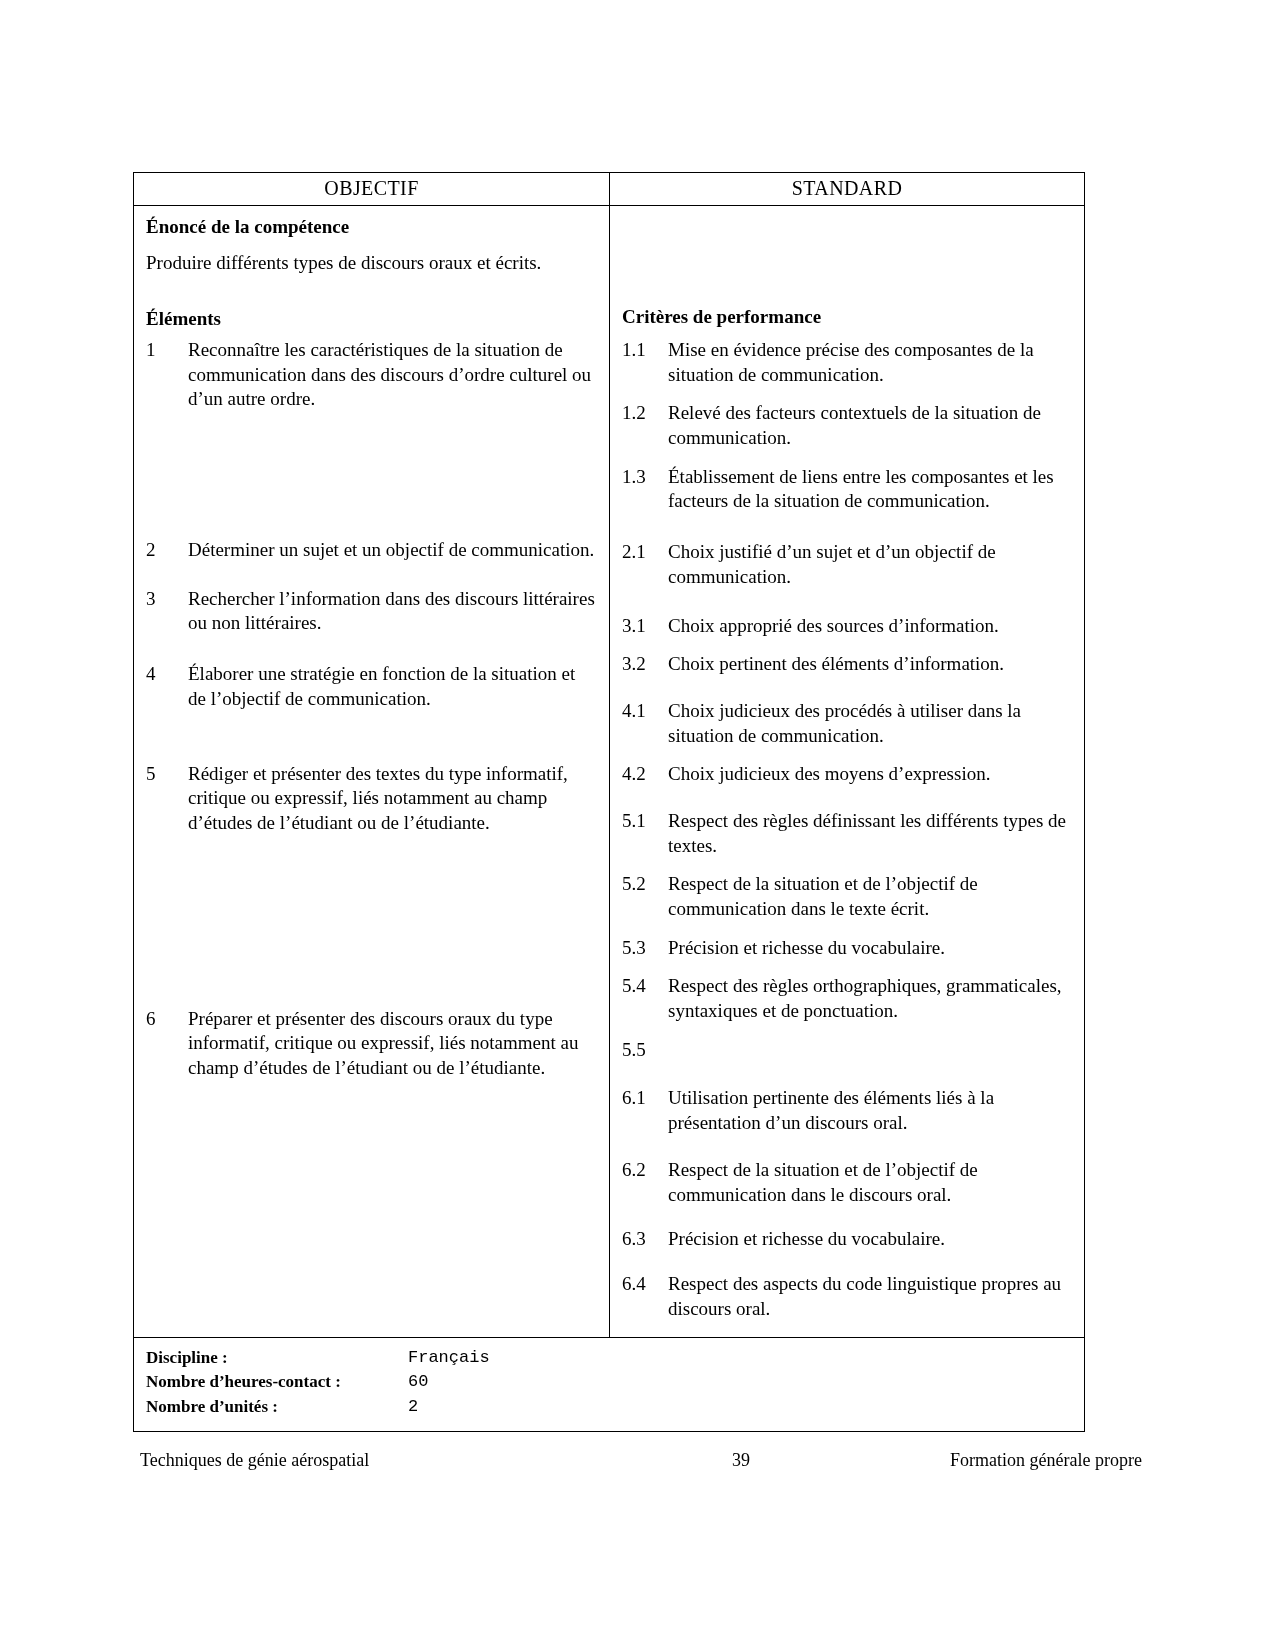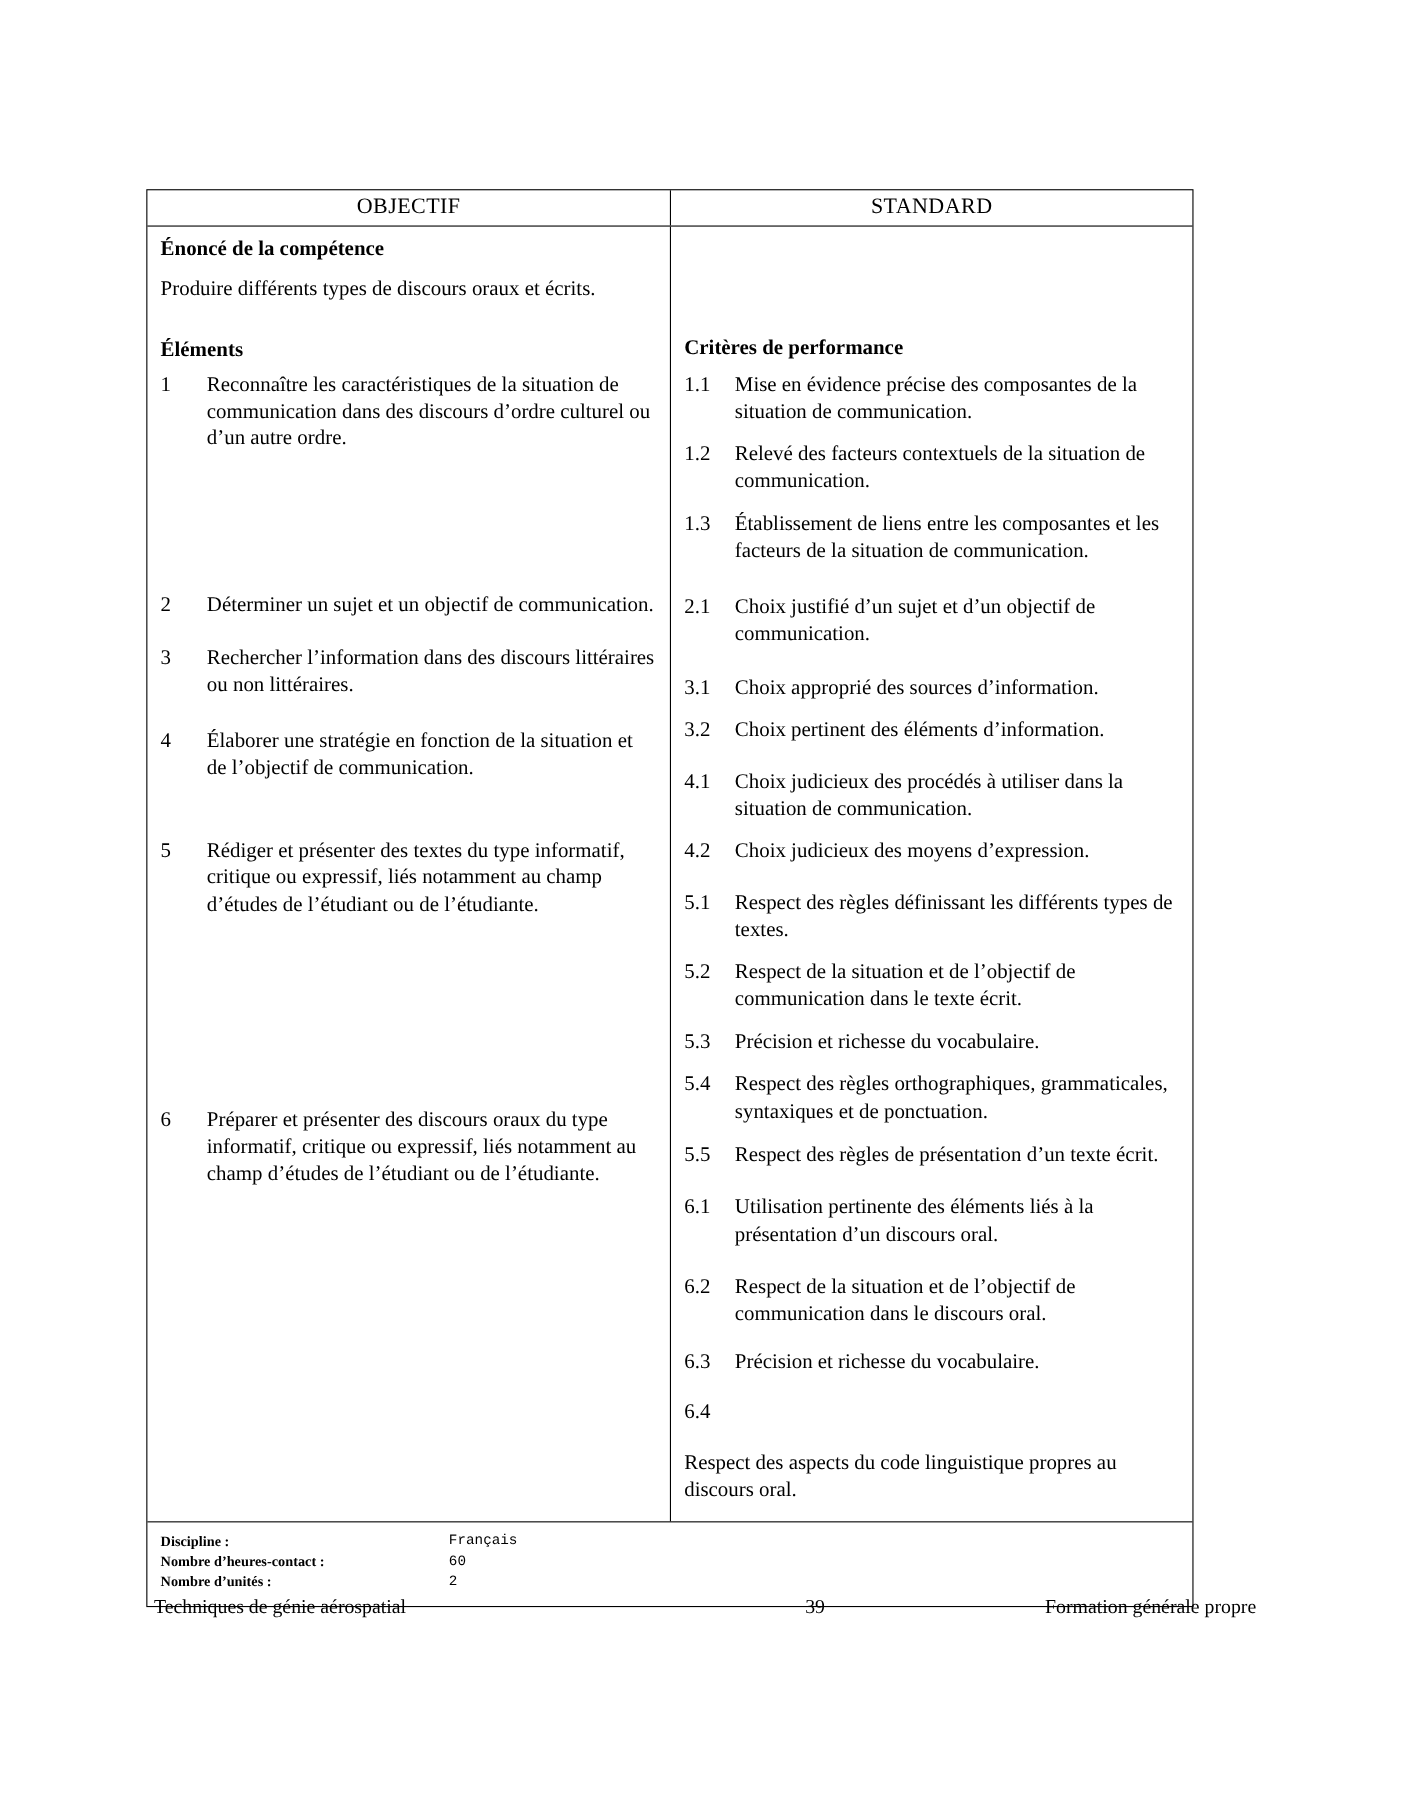--- a/index.html
+++ b/index.html
@@ -120,21 +120,21 @@
   
   .act-band {
     text-align: center;
     font-size: 19.5px;
     padding: 7px 0 8px 0;
     border-bottom: 1.5px solid #000;
     letter-spacing: 0.3px;
   }
   .disc-band {
     padding: 8px 12px 12px 12px;
-    font-size: 13px;
+    font-size: 17px;
   }
   .disc-row {
     display: flex;
     line-height: 1.42;
   }
   .disc-row .lbl {
     width: 262px;
     flex: 0 0 262px;
     font-weight: bold;
   }
@@ -259,39 +259,38 @@
         <div class="item crit">
           <span class="num">5.3</span>
           <span class="txt">Précision et richesse du vocabulaire.</span>
         </div>
         <div class="item crit">
           <span class="num">5.4</span>
           <span class="txt">Respect des règles orthographiques, grammaticales, syntaxiques et de ponctuation.</span>
         </div>
         <div class="item crit">
           <span class="num">5.5</span>
-          <span class="txt">Respect des règles de présentation d’un texte écrit.</span>
         </div>
         <div style="height:10px"></div>
         <div class="item crit">
           <span class="num">6.1</span>
           <span class="txt">Utilisation pertinente des éléments liés à la présentation d’un discours oral.</span>
         </div>
         <div style="height:8px"></div>
         <div class="item crit">
           <span class="num">6.2</span>
           <span class="txt">Respect de la situation et de l’objectif de communication dans le discours oral.</span>
         </div>
         <div style="height:6px"></div>
         <div class="item crit">
           <span class="num">6.3</span>
           <span class="txt">Précision et richesse du vocabulaire.</span>
         </div>
         <div style="height:6px"></div>
-        <div class="item crit" style="margin-bottom:2px;flex-direction:column;">
+        <div class="item crit" style="margin-bottom:2px;">
           <span class="num">6.4</span>
           <span class="txt">Respect des aspects du code linguistique propres au discours oral.</span>
         </div>
       </div>
 
     </div>
 
 
     <div class="disc-band">
       <div class="disc-row">

